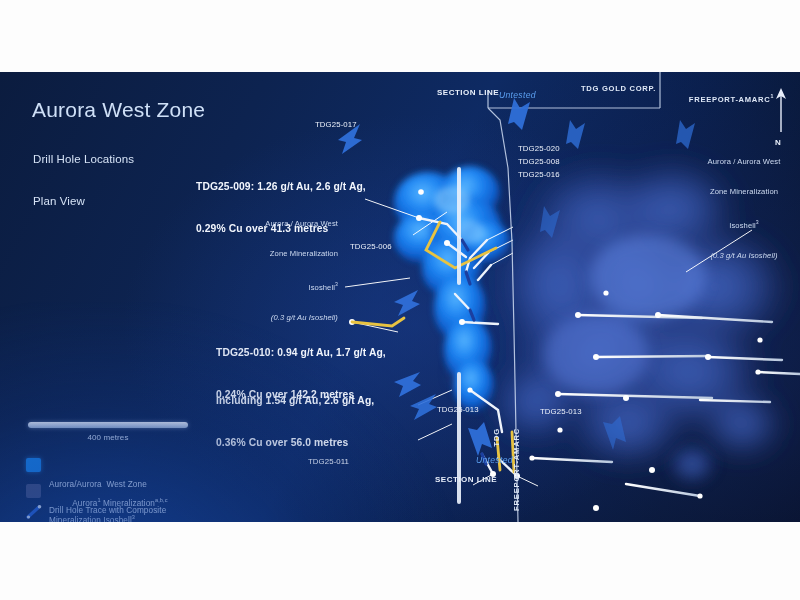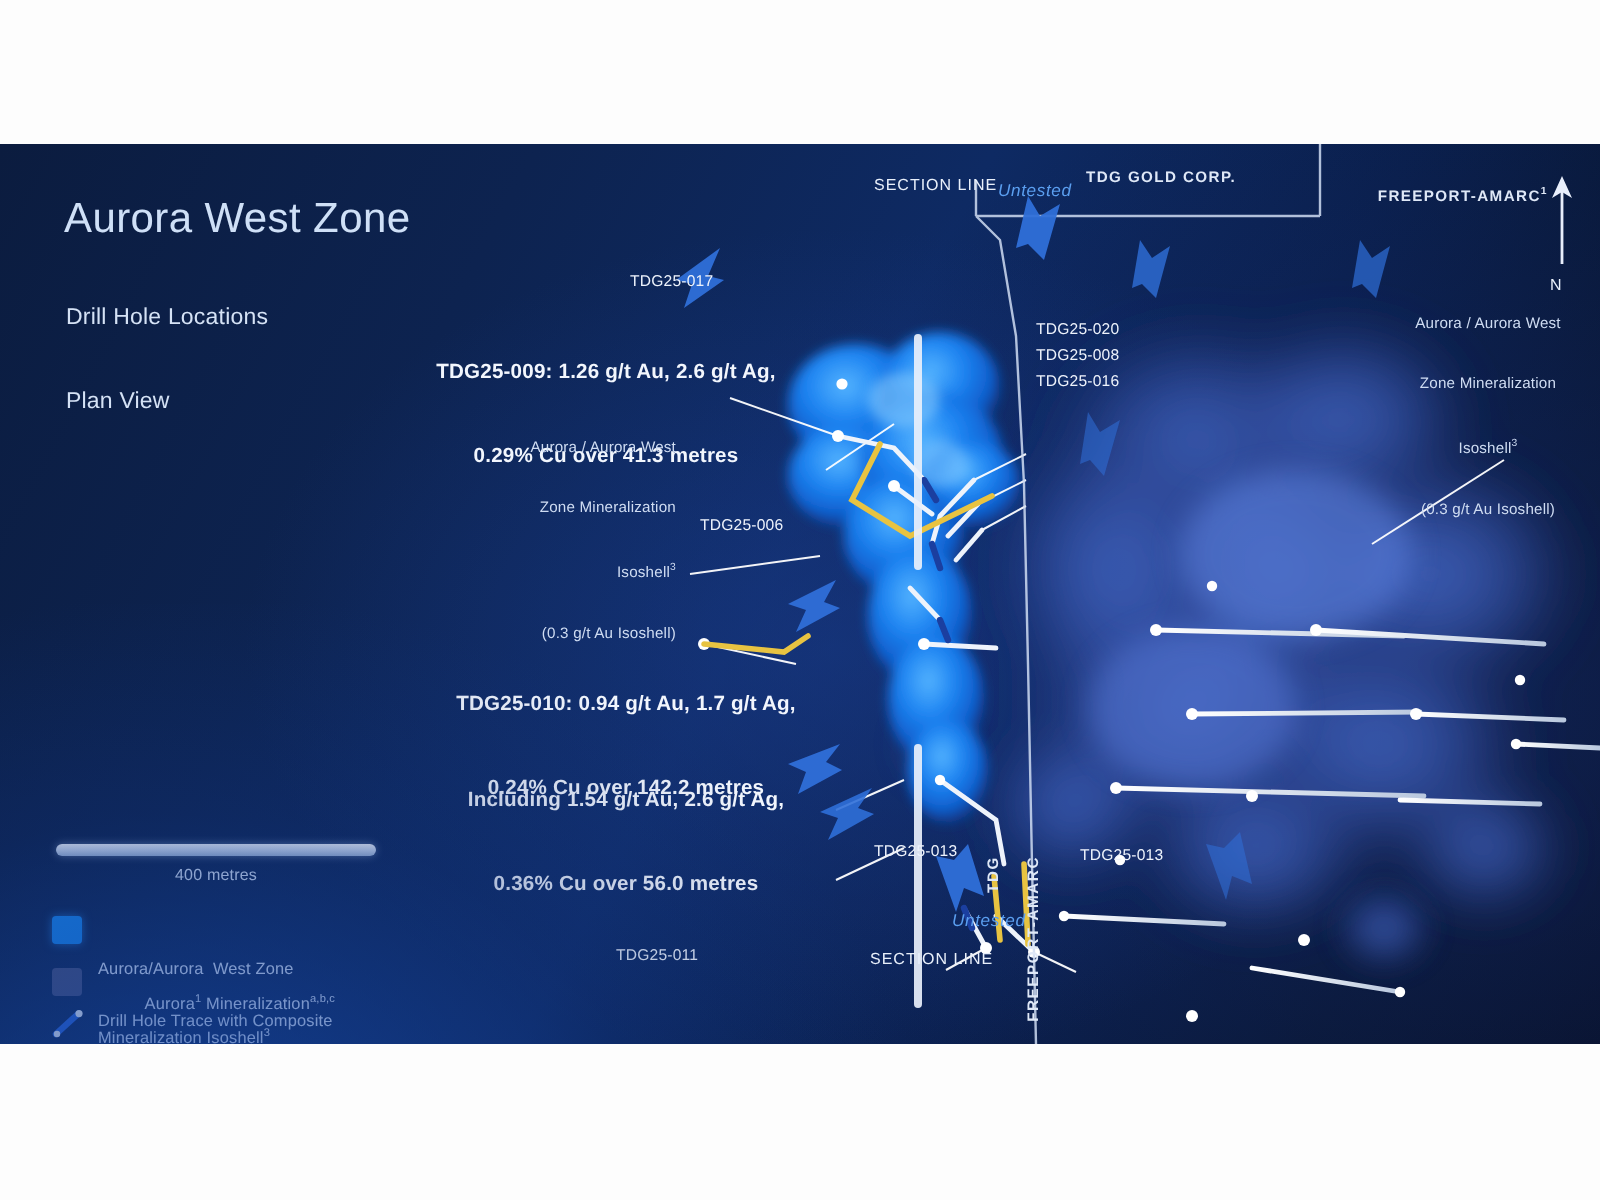--- a/index.html
+++ b/index.html
@@ -23,25 +23,25 @@
     pointer-events:none;
   }
 
   .lay{position:absolute;left:0;top:0;width:800px;height:450px;}
   svg.lay{overflow:visible;}
 
   
   .t{position:absolute;color:#e8eefb;white-space:pre;letter-spacing:.1px;}
   .ttl{font-size:21px;color:#cfe0f7;letter-spacing:.2px;}
   .sub{font-size:11.5px;color:#d5e2f5;line-height:14px;}
-  .callout{font-size:10.3px;color:#f2f6fd;line-height:14px;text-align:center;font-weight:600;}
+  .callout{font-size:10.3px;color:#f2f6fd;line-height:14px;text-align:left;font-weight:600;}
   .iso{font-size:7.6px;color:#cfdcf2;line-height:10px;}
-  .iso .it{}
-  .dh{font-size:7.8px;color:#edf2fb;margin-top:16px;}
-  .cap{font-size:8px;color:#e9f0fb;letter-spacing:.5px;font-weight:400;}
+  .iso .it{font-style:italic;}
+  .dh{font-size:7.8px;color:#edf2fb;}
+  .cap{font-size:8px;color:#e9f0fb;letter-spacing:.5px;font-weight:700;}
   .corp{font-size:7.6px;color:#dfe8f7;letter-spacing:.7px;font-weight:700;}
   .untested{font-size:8.6px;color:#5b9ff0;font-style:italic;letter-spacing:.3px;}
   .vert{font-size:7.6px;color:#dfe8f7;letter-spacing:.8px;font-weight:700;
         writing-mode:vertical-rl;transform:rotate(180deg);}
   .scalelbl{font-size:8px;color:#d7e3f6;}
   .leg{font-size:8.2px;color:#e6eefb;line-height:11px;}
   sup{font-size:.68em;vertical-align:super;}
 
   
   #scalebar{position:absolute;left:28px;top:350px;width:160px;height:6px;border-radius:3px;
@@ -297,21 +297,21 @@
     <div class="t dh" style="left:350px;top:170px;text-align:right;">TDG25-006</div>
     <div class="t dh" style="left:437px;top:333px;">TDG25-013</div>
     <div class="t dh" style="left:540px;top:335px;">TDG25-013</div>
     <div class="t dh" style="left:308px;top:385px;">TDG25-011</div>
 
     <div class="t cap" style="left:437px;top:16px;">SECTION LINE</div>
     <div class="t cap" style="left:435px;top:403px;">SECTION LINE</div>
     <div class="t untested" style="left:499px;top:18px;">Untested</div>
     <div class="t untested" style="left:476px;top:383px;">Untested</div>
 
-    <div class="t corp" style="left:543px;top:12px;">TDG GOLD CORP.</div>
+    <div class="t corp" style="left:581px;top:12px;">TDG GOLD CORP.</div>
     <div class="t corp" style="left:672px;top:12px;">
       <span>FREEPORT-AMARC</span><sup>1</sup>
     </div>
 
     <div class="t vert" style="left:492px;top:356px;">TDG</div>
     <div class="t vert" style="left:512px;top:356px;">FREEPORT-AMARC</div>
 
     <svg class="north" style="left:770px;top:14px;" width="22" height="52" viewBox="0 0 22 52">
       <line x1="11" y1="46" x2="11" y2="8" stroke="#e8eefb" stroke-width="1.4"></line>
       <path d="M11 2 L16 13 L11 10 L6 13 Z" fill="#e8eefb"></path>

